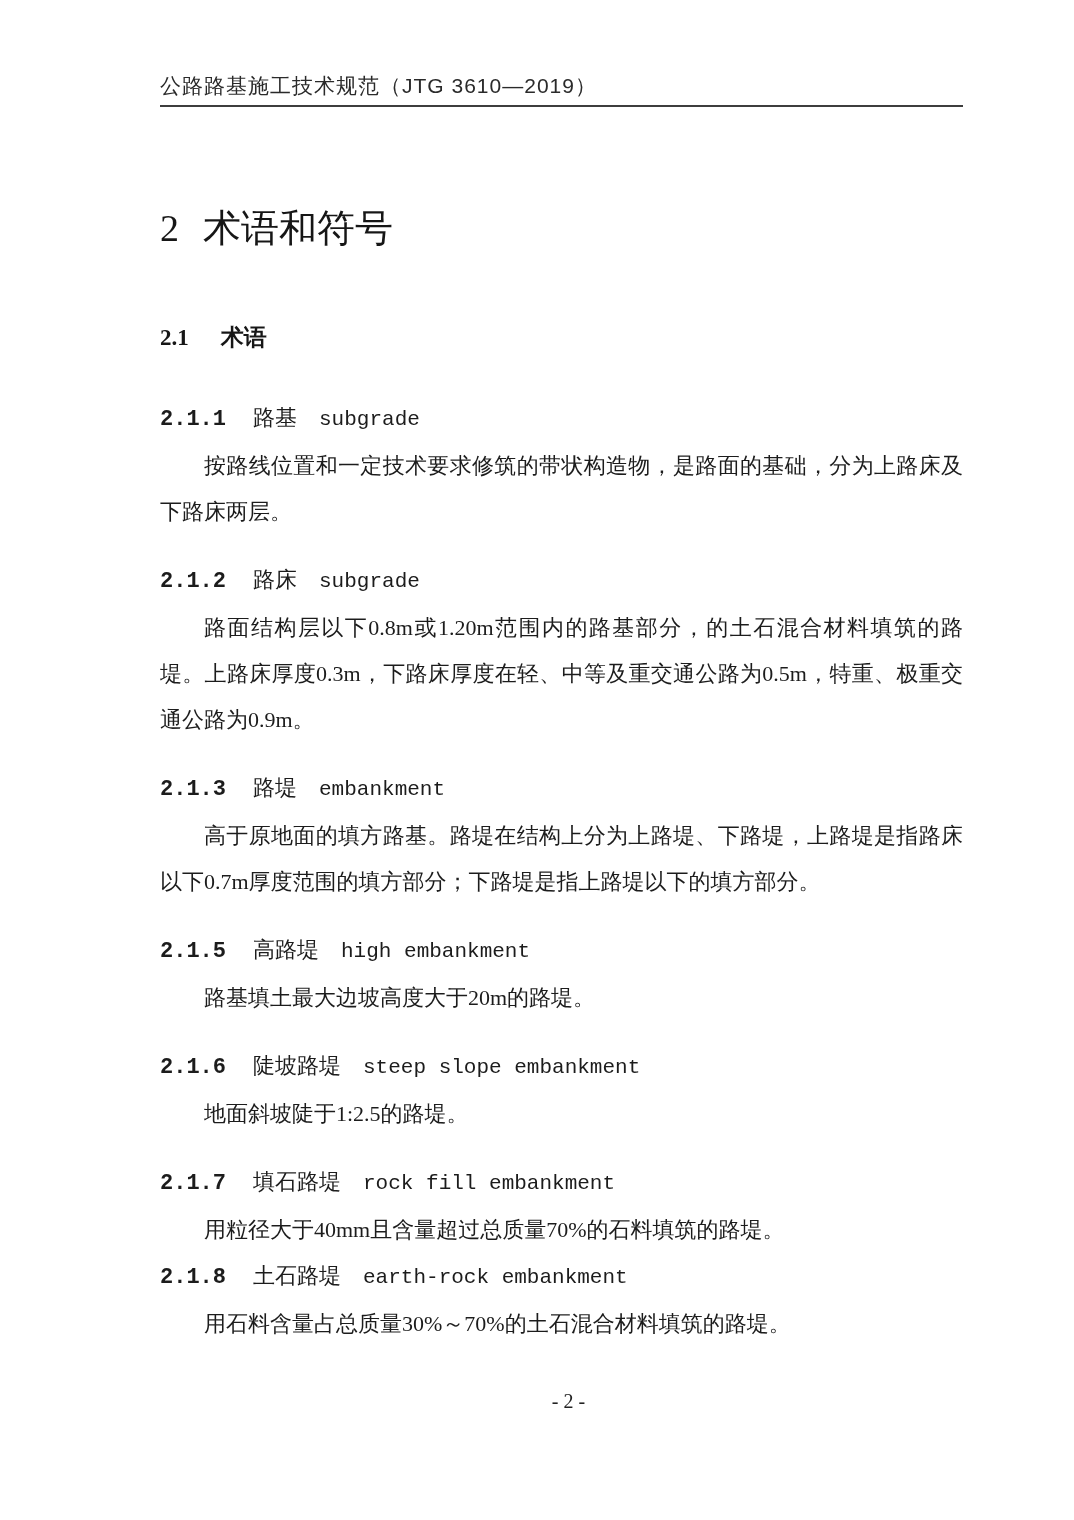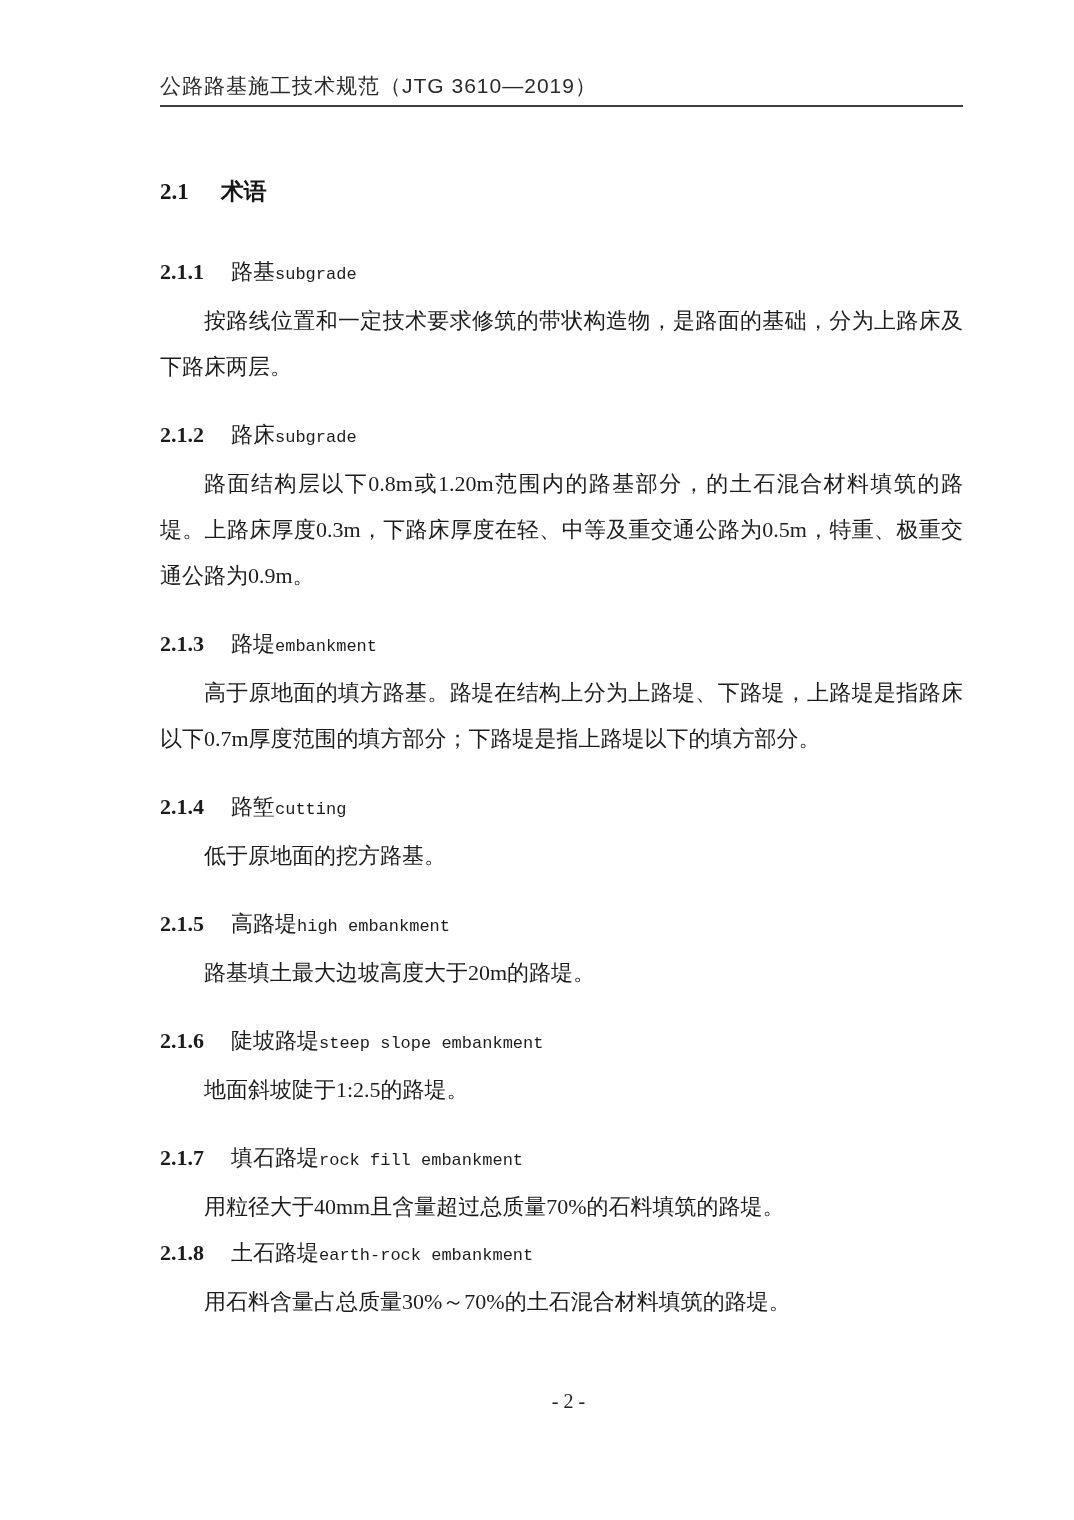--- a/index.html
+++ b/index.html
@@ -54,27 +54,27 @@
   .entry { margin-top: 22px; }
   .entry:first-child { margin-top: 0; }
   .entry.tight { margin-top: 0; }
   .entry-head {
     font-size: 22px;
     line-height: 46px;
     white-space: nowrap;
   }
   .entry-num {
     font-weight: bold;
-    font-family: Liberation Serif, serif;
+    font-family: Liberation Mono, monospace;
   }
   .entry-term { margin-left: 27px; }
   .entry-en {
-    margin-left: 0;
+    margin-left: 22px;
     font-family: "Liberation Mono", "DejaVu Sans Mono", monospace;
-    font-size: 17px;
+    font-size: 21px;
   }
   .entry-def {
     margin: 0;
     font-size: 22px;
     line-height: 46px;
     text-indent: 2em;
     text-align: justify;
     color: #1c1c1c;
   }
   
@@ -91,20 +91,23 @@
 </head>
 <body>
 
 <div class="page">
   <div class="content">
 
     <div class="running-header">
       <span>公路路基施工技术规范（JTG 3610—2019）</span>
     </div>
 
+    <h1 class="chapter-title">
+      <span class="num">2</span><span>术语和符号</span>
+    </h1>
 
     <h2 class="section-heading">
       <span class="num">2.1</span><span>术语</span>
     </h2>
 
     <div class="entries">
 
       <div class="entry">
         <div class="entry-head">
           <span class="entry-num">2.1.1</span><span class="entry-term">路基</span><span class="entry-en">subgrade</span>
@@ -119,26 +122,20 @@
         <p class="entry-def">路面结构层以下0.8m或1.20m范围内的路基部分，的土石混合材料填筑的路堤。上路床厚度0.3m，下路床厚度在轻、中等及重交通公路为0.5m，特重、极重交通公路为0.9m。</p>
       </div>
 
       <div class="entry">
         <div class="entry-head">
           <span class="entry-num">2.1.3</span><span class="entry-term">路堤</span><span class="entry-en">embankment</span>
         </div>
         <p class="entry-def">高于原地面的填方路基。路堤在结构上分为上路堤、下路堤，上路堤是指路床以下0.7m厚度范围的填方部分；下路堤是指上路堤以下的填方部分。</p>
       </div>
 
-      <div class="entry">
-        <div class="entry-head">
-          <span class="entry-num">2.1.4</span><span class="entry-term">路堑</span><span class="entry-en">cutting</span>
-        </div>
-        <p class="entry-def">低于原地面的挖方路基。</p>
-      </div>
 
       <div class="entry">
         <div class="entry-head">
           <span class="entry-num">2.1.5</span><span class="entry-term">高路堤</span><span class="entry-en">high embankment</span>
         </div>
         <p class="entry-def">路基填土最大边坡高度大于20m的路堤。</p>
       </div>
 
       <div class="entry">
         <div class="entry-head">

